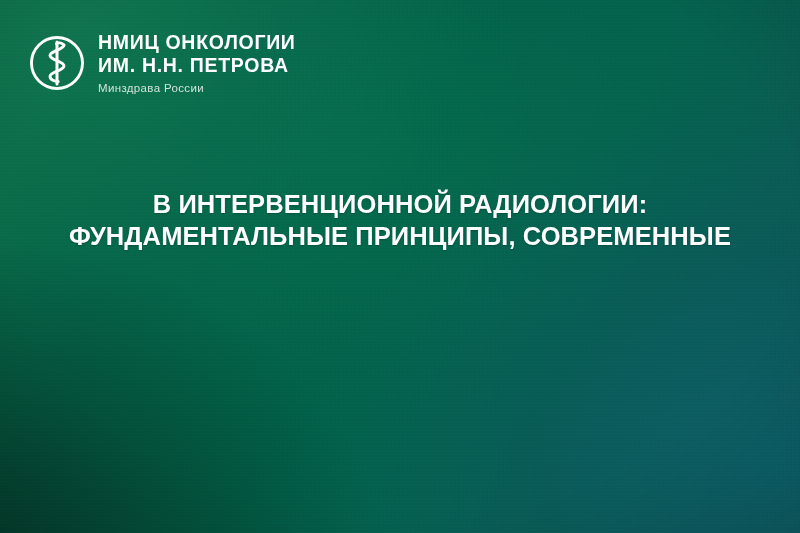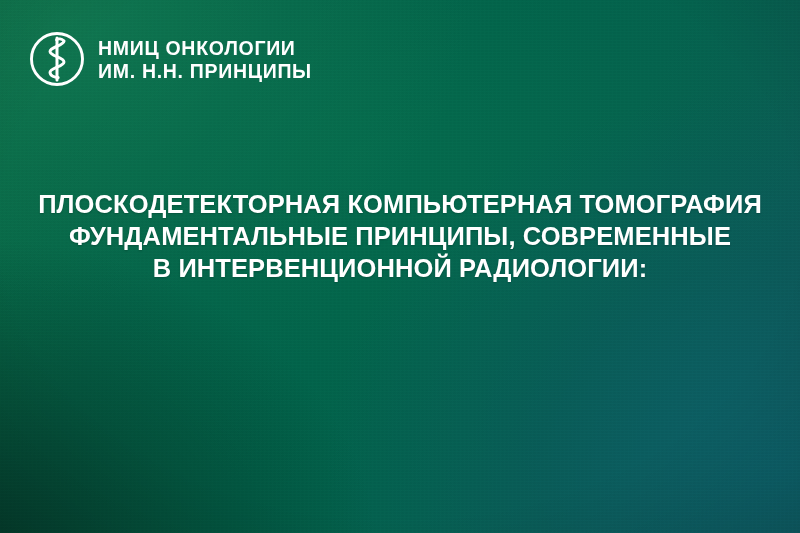--- a/index.html
+++ b/index.html
@@ -160,23 +160,23 @@
                C 62 27, 38 29, 38 37
                C 38 45, 62 47, 62 55
                C 62 63, 38 65, 38 73
                C 38 79, 46 82, 52 82" fill="none" stroke="#ffffff" stroke-width="5.2" stroke-linecap="round" stroke-linejoin="round"></path>
 
       <path d="M62 19 C 58 15, 52 14, 49 17" fill="none" stroke="#ffffff" stroke-width="4.6" stroke-linecap="round"></path>
     </svg>
 
     <div class="logo-text">
       <span class="logo-line1">НМИЦ ОНКОЛОГИИ</span>
-      <span class="logo-line2">ИМ. Н.Н. ПРИНЦИПЫ</span>
+      <span class="logo-line2">ИМ. Н.Н. ПЕТРОВА</span>
+      <span class="logo-sub">Минздрава России</span>
     </div>
   </div>
 
   <div class="title-block">
-    <span class="title-line">ПЛОСКОДЕТЕКТОРНАЯ КОМПЬЮТЕРНАЯ ТОМОГРАФИЯ</span>
+    <span class="title-line">В ИНТЕРВЕНЦИОННОЙ РАДИОЛОГИИ:</span>
     <span class="title-line">ФУНДАМЕНТАЛЬНЫЕ ПРИНЦИПЫ, СОВРЕМЕННЫЕ</span>
-    <span class="title-line">В ИНТЕРВЕНЦИОННОЙ РАДИОЛОГИИ:</span>
   </div>
 
 </div>
 
 </body></html>

